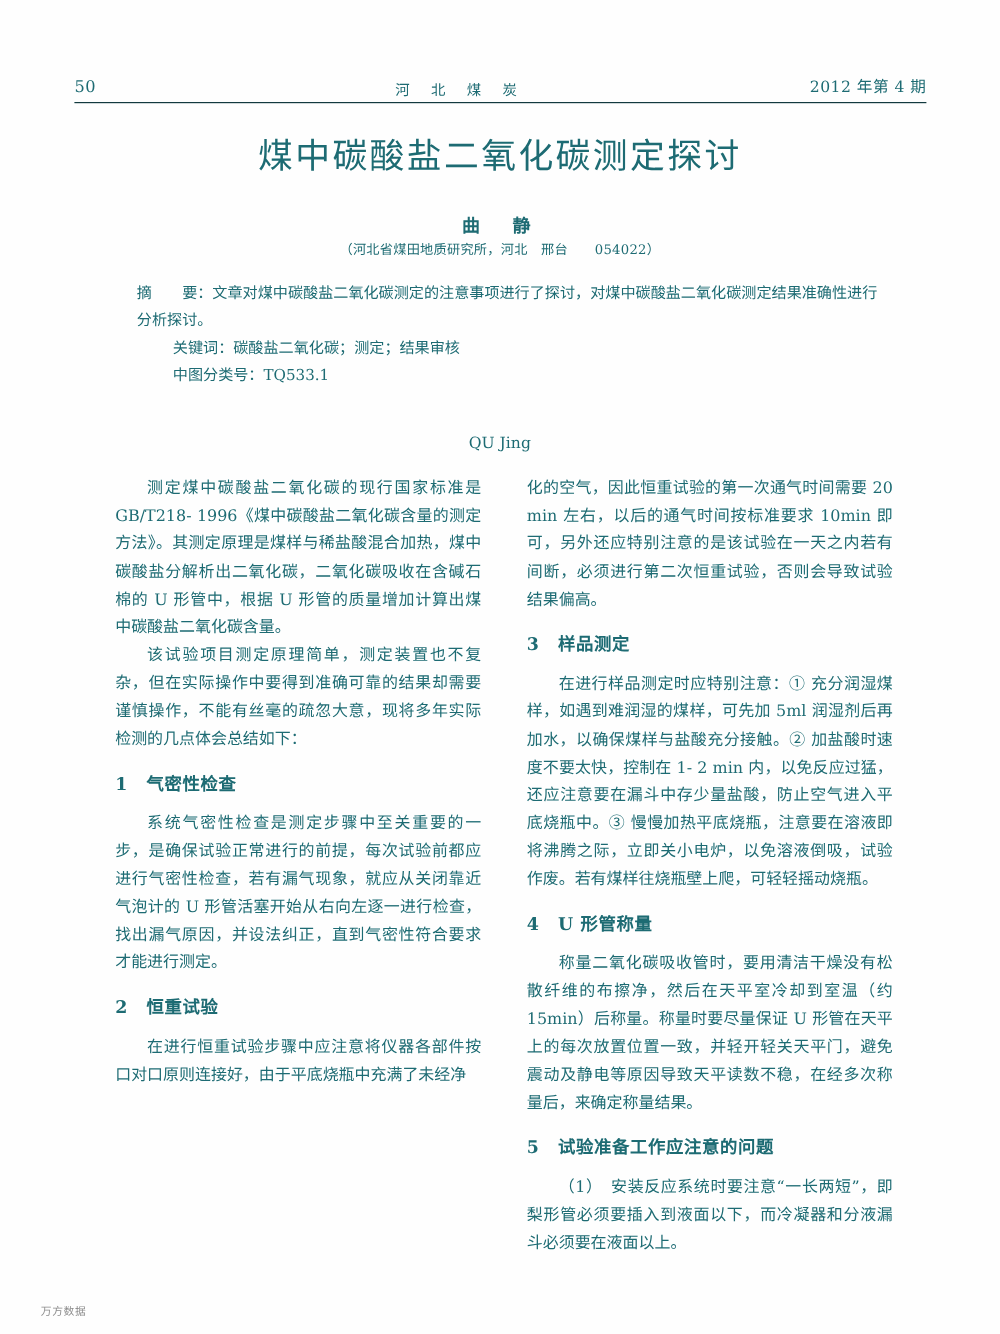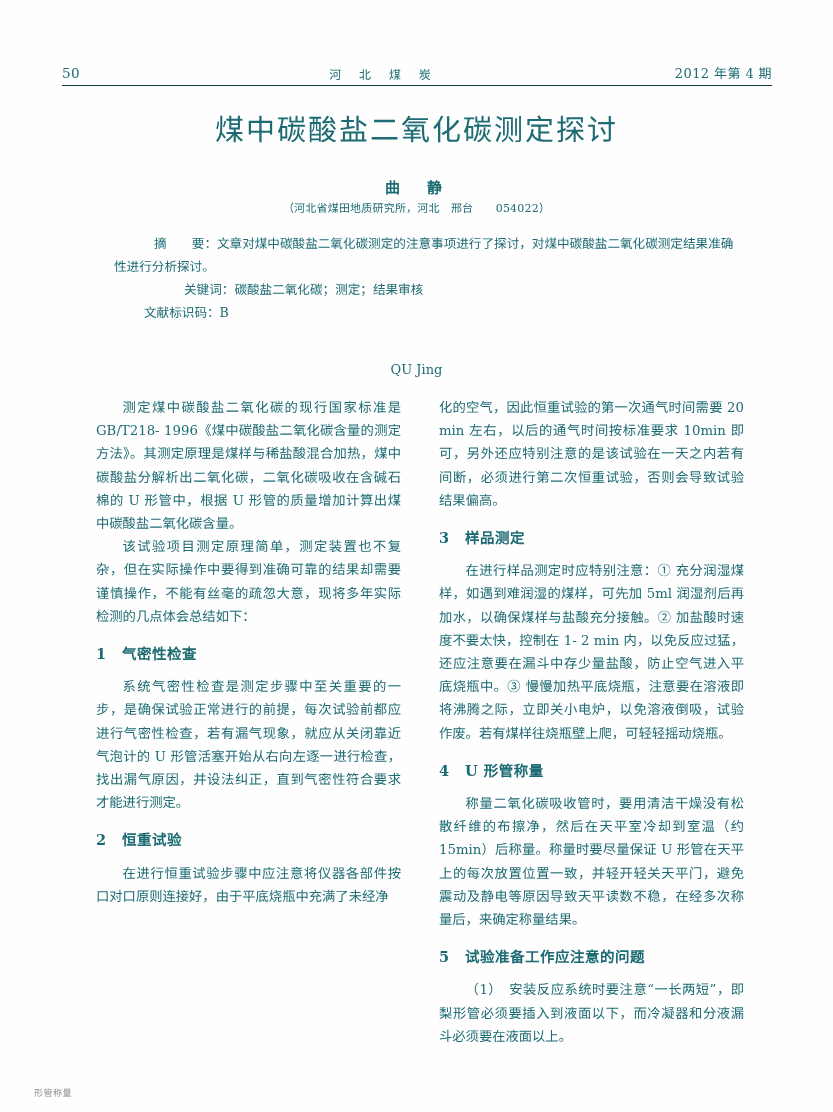--- a/index.html
+++ b/index.html
@@ -111,21 +111,20 @@
     font-size: 12.6px;
     line-height: 23px;
     color: #1d6b73;
   }
   .abs-row {
     display: block;
     white-space: normal;
   }
   .abs-label {
     display: inline-block;
-    margin-left: 40px;
   }
   .abs-indent {
     padding-left: 30px;
   }
   .cls-row {
     display: flex;
     gap: 0;
   }
   .cls-a { width: 185px; }
   .cls-b { width: 170px; }
@@ -221,21 +220,21 @@
   <div class="affiliation">（河北省煤田地质研究所，河北　邢台　　054022）</div>
 
   <div class="abstract-block">
     <div class="abs-row">
       <span class="abs-label">摘　　要：</span><span>文章对煤中碳酸盐二氧化碳测定的注意事项进行了探讨，对煤中碳酸盐二氧化碳测定结果准确性进行分析探讨。</span>
     </div>
     <div class="abs-row abs-indent">
       <span class="abs-label">关键词：</span><span>碳酸盐二氧化碳；测定；结果审核</span>
     </div>
     <div class="abs-row abs-indent cls-row">
-      <span class="cls-b"><span>文献标识码：</span><span>B</span></span>
+      <span class="cls-a"><span>中图分类号：</span><span>TQ533.1</span></span>
     </div>
   </div>
 
   <div class="author-en">QU Jing</div>
 
   <div class="columns">
     <div class="column" id="col-left">
         <p>测定煤中碳酸盐二氧化碳的现行国家标准是 GB/T218- 1996《煤中碳酸盐二氧化碳含量的测定方法》。其测定原理是煤样与稀盐酸混合加热，煤中碳酸盐分解析出二氧化碳，二氧化碳吸收在含碱石棉的 U 形管中，根据 U 形管的质量增加计算出煤中碳酸盐二氧化碳含量。</p>
         <p>该试验项目测定原理简单，测定装置也不复杂，但在实际操作中要得到准确可靠的结果却需要谨慎操作，不能有丝毫的疏忽大意，现将多年实际检测的几点体会总结如下：</p>
         <div class="sec-head">
@@ -262,15 +261,15 @@
         </div>
         <p>称量二氧化碳吸收管时，要用清洁干燥没有松散纤维的布擦净，然后在天平室冷却到室温（约 15min）后称量。称量时要尽量保证 U 形管在天平上的每次放置位置一致，并轻开轻关天平门，避免震动及静电等原因导致天平读数不稳，在经多次称量后，来确定称量结果。</p>
         <div class="sec-head">
           <span class="sec-num">5</span>
           <span class="sec-title">试验准备工作应注意的问题</span>
         </div>
         <p>（1）　安装反应系统时要注意“一长两短”，即梨形管必须要插入到液面以下，而冷凝器和分液漏斗必须要在液面以上。</p>
       </div>
   </div>
 
-  <div class="watermark">形管称量</div>
+  <div class="watermark">万方数据</div>
 
 </div>
 
 </body></html>

